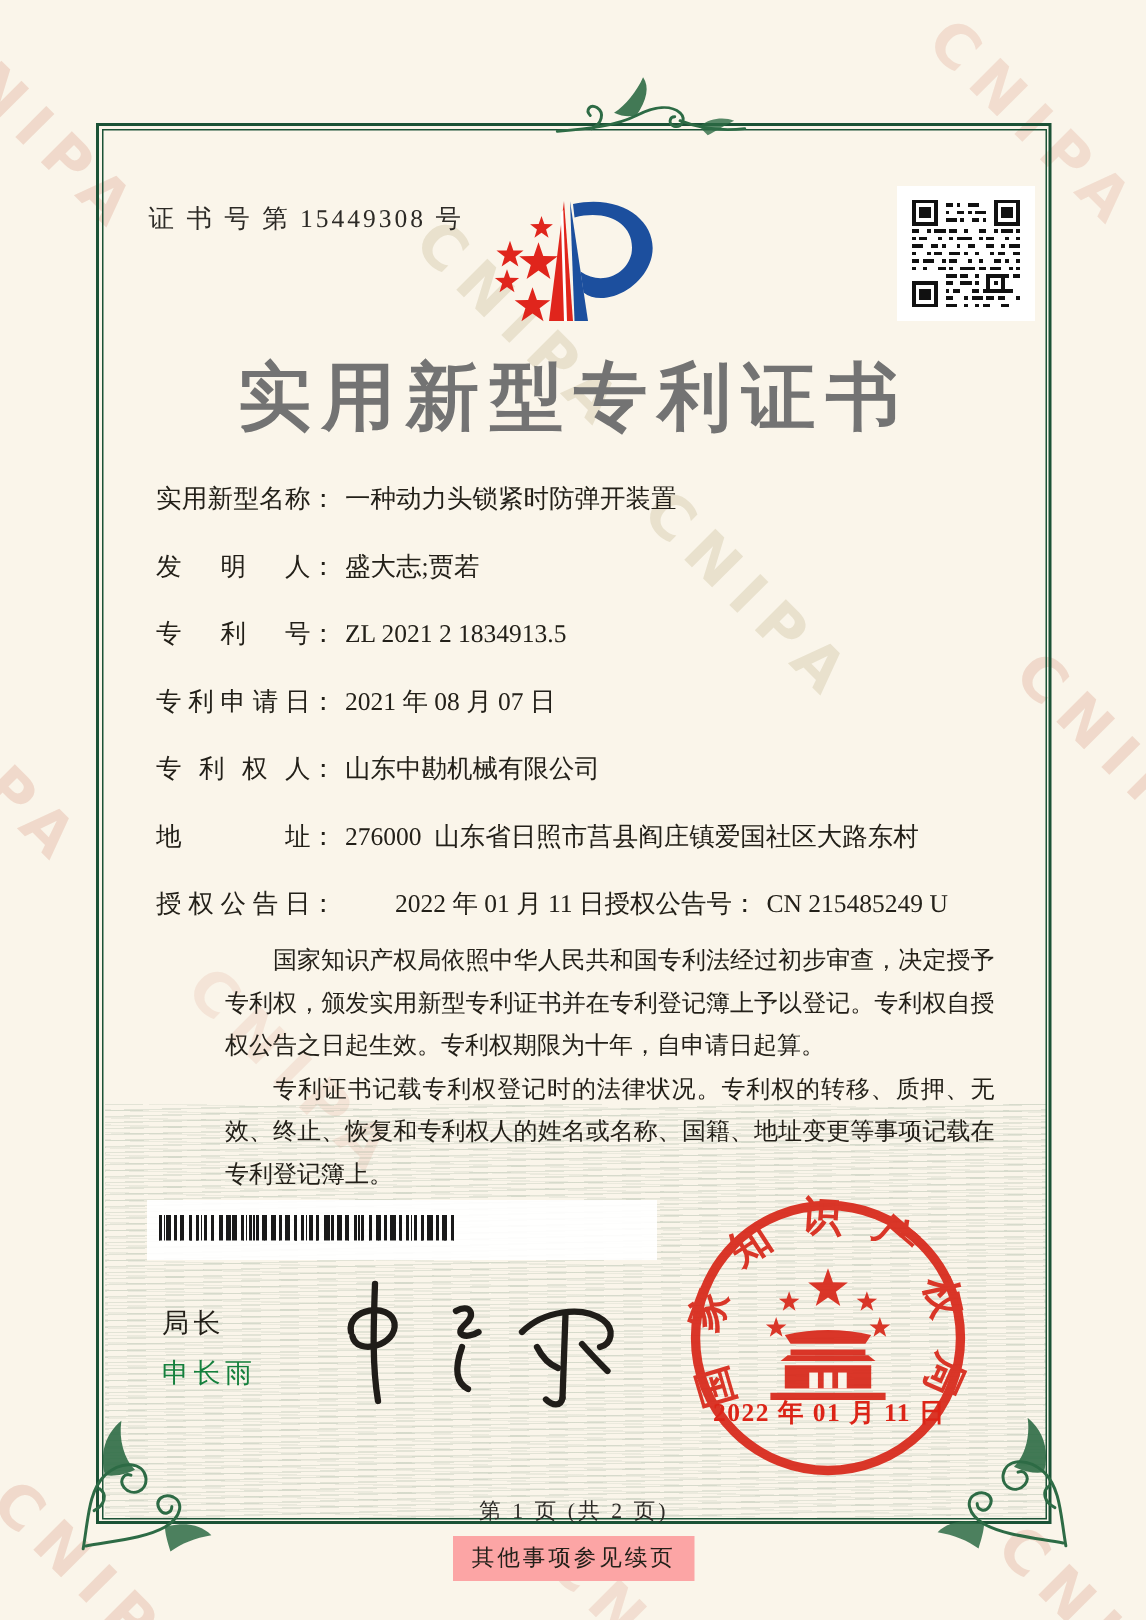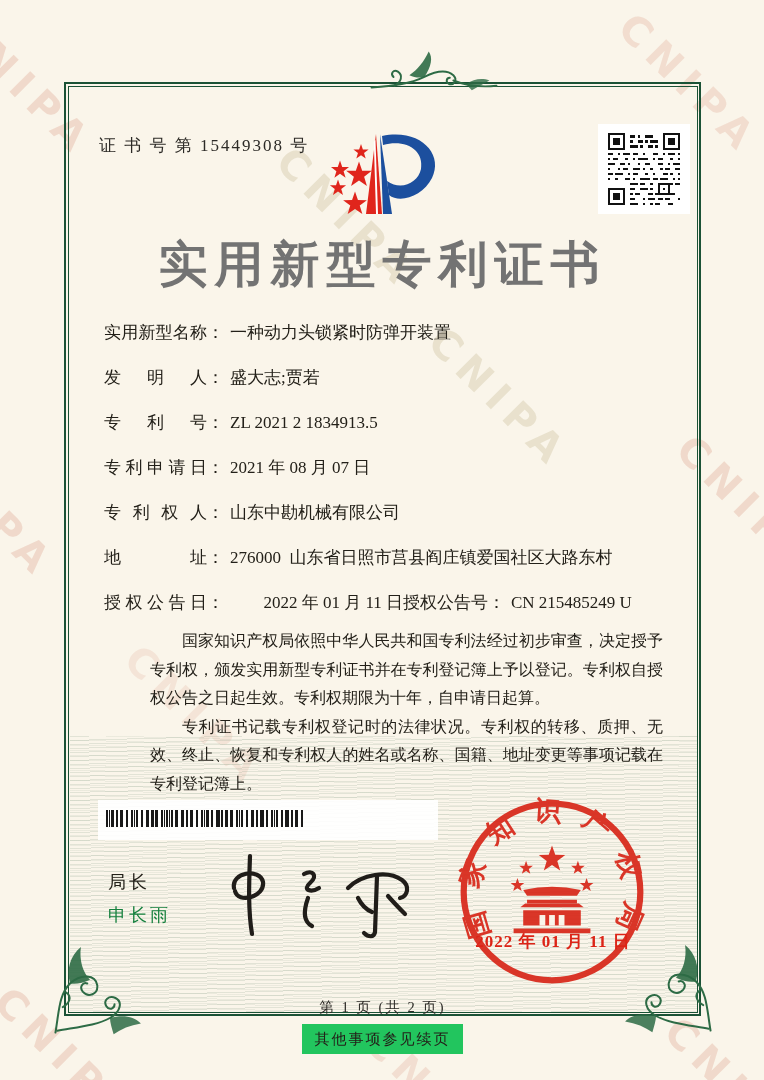--- a/index.html
+++ b/index.html
@@ -103,21 +103,21 @@
   .seal-date {
     left:458px; top:930px; width:190px; text-align:center;
     font-size:17px; font-weight:bold; color:#dc2417; letter-spacing:1px; white-space:pre-wrap;
   }
 
   
   .page-info { left:64px; top:982px; width:637px; text-align:center; font-size:14.5px;
     letter-spacing:2px; color:#2c2a26; white-space:pre-wrap;margin-top:16px; }
   .cont-note {
     left:302px; top:1024px; width:161px; height:30px; line-height:30px;
-    background:#22c55e; text-align:center; font-size:15px; letter-spacing:2px; color:#232019;
+    background:#fca5a5; text-align:center; font-size:15px; letter-spacing:2px; color:#232019;
   }
 </style>
 </head>
 <body>
 
 <svg width="0" height="0" style="position:absolute" aria-hidden="true">
   <defs>
     <path id="star" d="M0,-10 L2.35,-3.24 L9.51,-3.09 L3.8,1.24 L5.88,8.09 L0,4 L-5.88,8.09 L-3.8,1.24 L-9.51,-3.09 L-2.35,-3.24 Z"></path>
   </defs>
 </svg>

